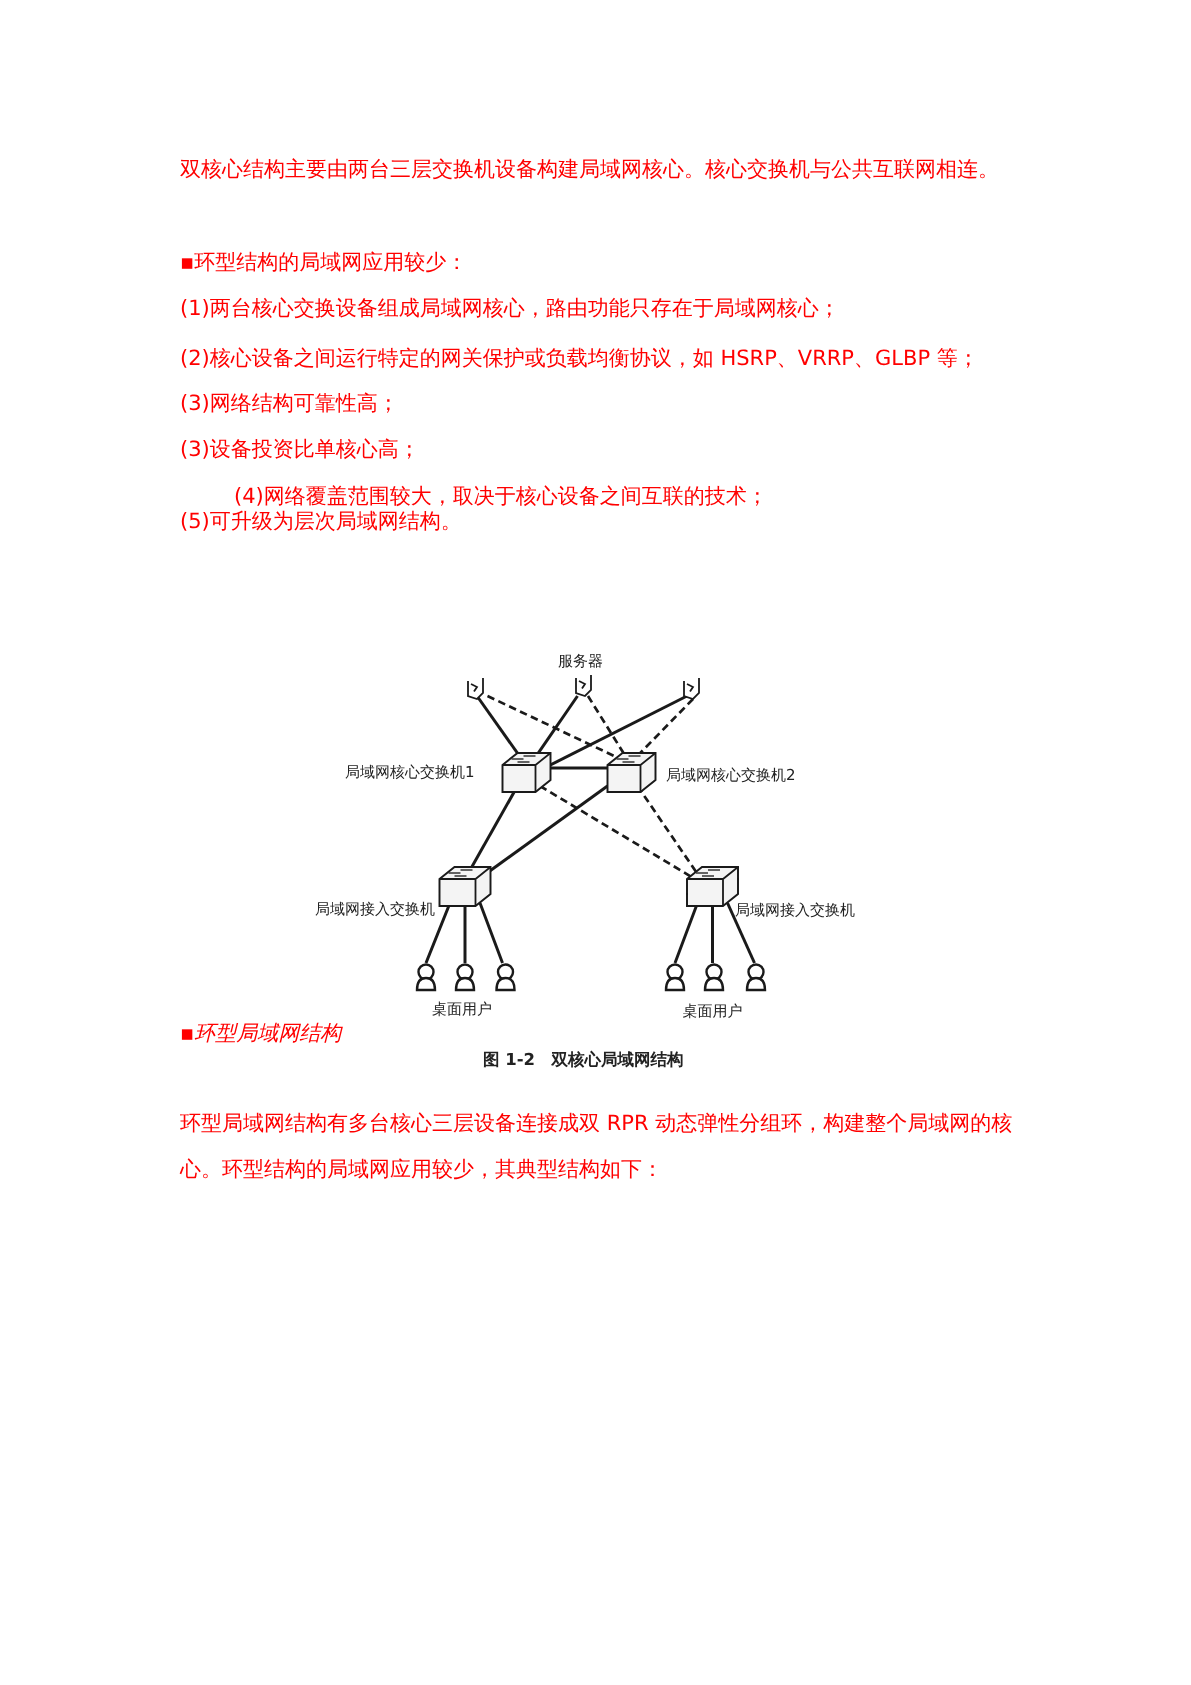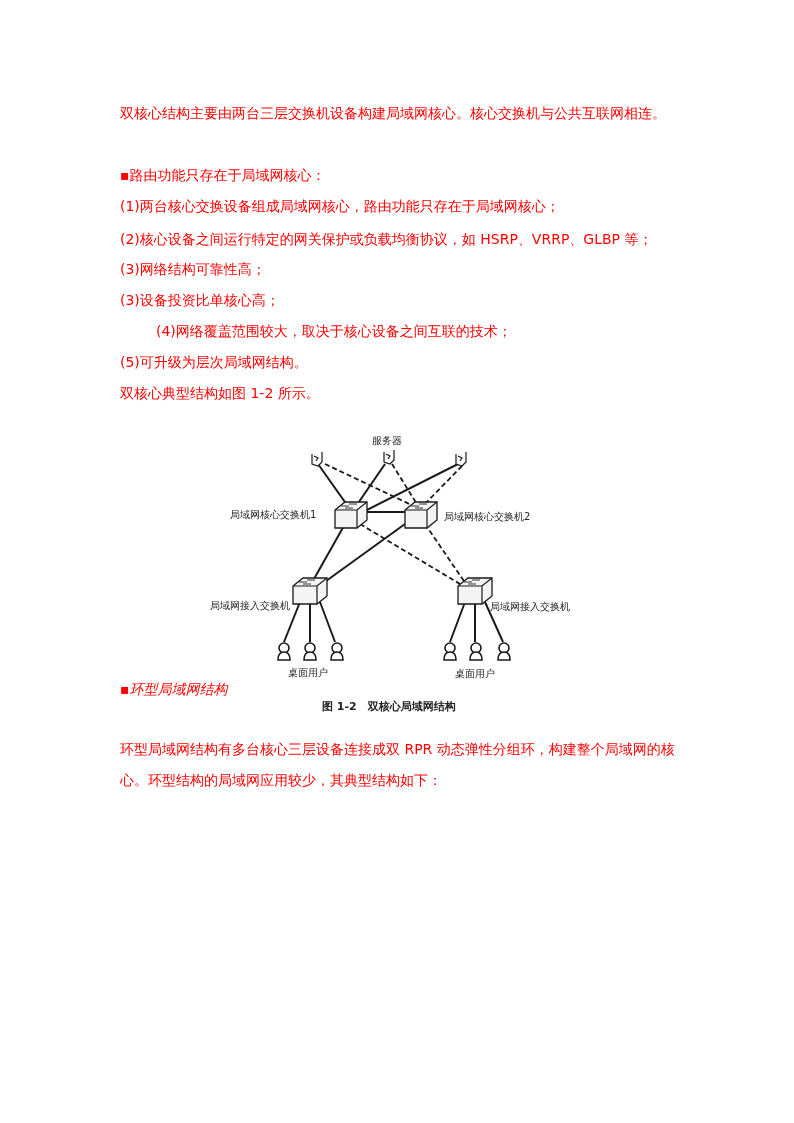--- a/index.html
+++ b/index.html
@@ -41,28 +41,27 @@
       font-family: "DejaVu Sans", sans-serif;
       fill: #222;
     }
   </style>
 </head>
 <body>
 
 <div class="page">
 
   <div class="line" style="top:104px;">双核心结构主要由两台三层交换机设备构建局域网核心。核心交换机与公共互联网相连。</div>
-  <div class="line" style="top:166px;">▪路由功能只存在于局域网核心：</div>
+  <div class="line" style="top:166px;">▪环型结构的局域网应用较少：</div>
   <div class="line" style="top:197px;">(1)两台核心交换设备组成局域网核心，路由功能只存在于局域网核心；</div>
   <div class="line" style="top:230px;">(2)核心设备之间运行特定的网关保护或负载均衡协议，如 HSRP、VRRP、GLBP 等；</div>
   <div class="line" style="top:260px;">(3)网络结构可靠性高；</div>
   <div class="line" style="top:291px;">(3)设备投资比单核心高；</div>
   <div class="line" style="top:322px;margin-left:36px;">(4)网络覆盖范围较大，取决于核心设备之间互联的技术；</div>
-  <div class="line" style="top:353px;text-align:center;">(5)可升级为层次局域网结构。</div>
-  <div class="line" style="top:384px;">双核心典型结构如图 1-2 所示。</div>
+  <div class="line" style="top:339px;text-align:center;">(5)可升级为层次局域网结构。</div>
 
   <div class="figure">
     <svg width="390" height="300" viewBox="0 0 390 300" xmlns="http://www.w3.org/2000/svg">
 
       <g stroke="#1a1a1a" stroke-width="2" fill="none">
 
         <line x1="118" y1="40" x2="152" y2="88"></line>
         <line x1="185" y1="40" x2="152" y2="88"></line>
         <line x1="258" y1="40" x2="155" y2="92"></line>
 

